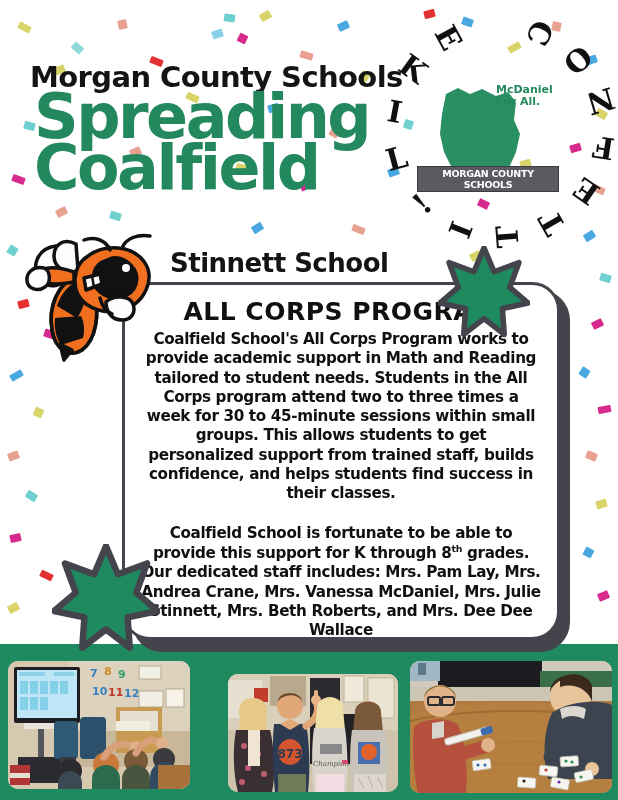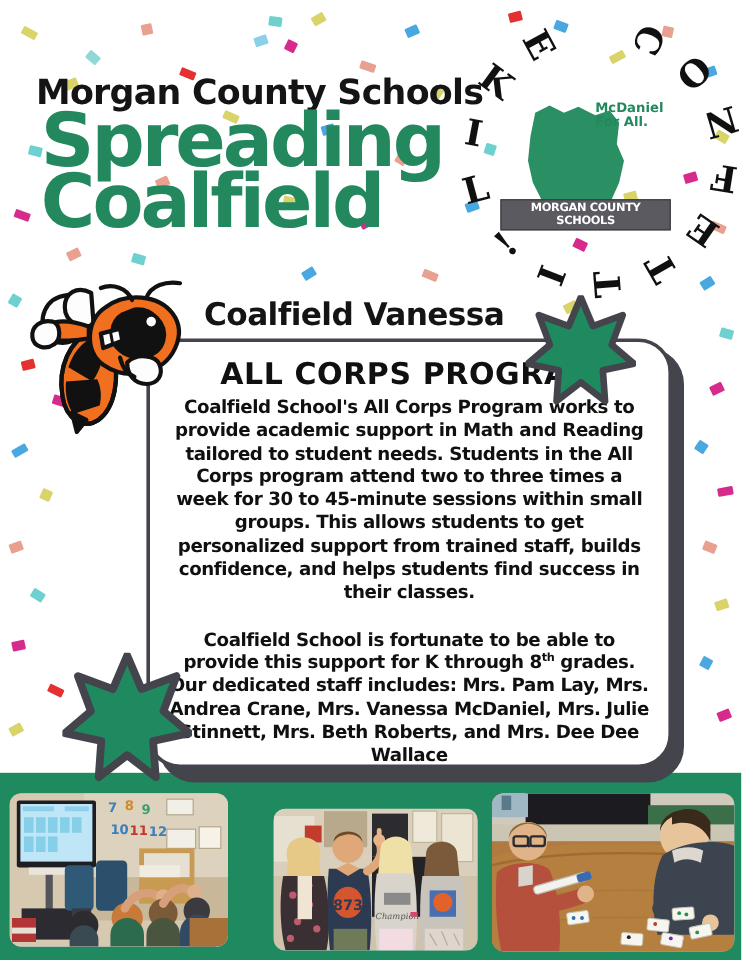--- a/index.html
+++ b/index.html
@@ -308,21 +308,21 @@
 
   <div class="green-band"></div>
 
   <div class="school-name">Morgan County Schools</div>
 
   <div class="headline">
     <span class="headline-l1">Spreading</span>
     <span class="headline-l2">Coalfield</span>
   </div>
 
-  <div class="sub-school">Coalfield Vanessa</div>
+  <div class="sub-school">Stinnett School</div>
 
   <div class="arc-text" id="arc-text">
       <span class="arc-letter" style="transform: rotate(-105deg) translate(0px, -106px) rotate(90deg) translate(-50%, -50%);">L</span>
       <span class="arc-letter" style="transform: rotate(-79.5deg) translate(0px, -106px) rotate(90deg) translate(-50%, -50%);">I</span>
       <span class="arc-letter" style="transform: rotate(-54deg) translate(0px, -106px) rotate(90deg) translate(-50%, -50%);">K</span>
       <span class="arc-letter" style="transform: rotate(-28.5deg) translate(0px, -106px) rotate(90deg) translate(-50%, -50%);">E</span>
       <span class="arc-letter" style="transform: rotate(22.5deg) translate(0px, -106px) rotate(90deg) translate(-50%, -50%);">C</span>
       <span class="arc-letter" style="transform: rotate(48deg) translate(0px, -106px) rotate(90deg) translate(-50%, -50%);">O</span>
       <span class="arc-letter" style="transform: rotate(73.5deg) translate(0px, -106px) rotate(90deg) translate(-50%, -50%);">N</span>
       <span class="arc-letter" style="transform: rotate(99deg) translate(0px, -106px) rotate(90deg) translate(-50%, -50%);">F</span>

